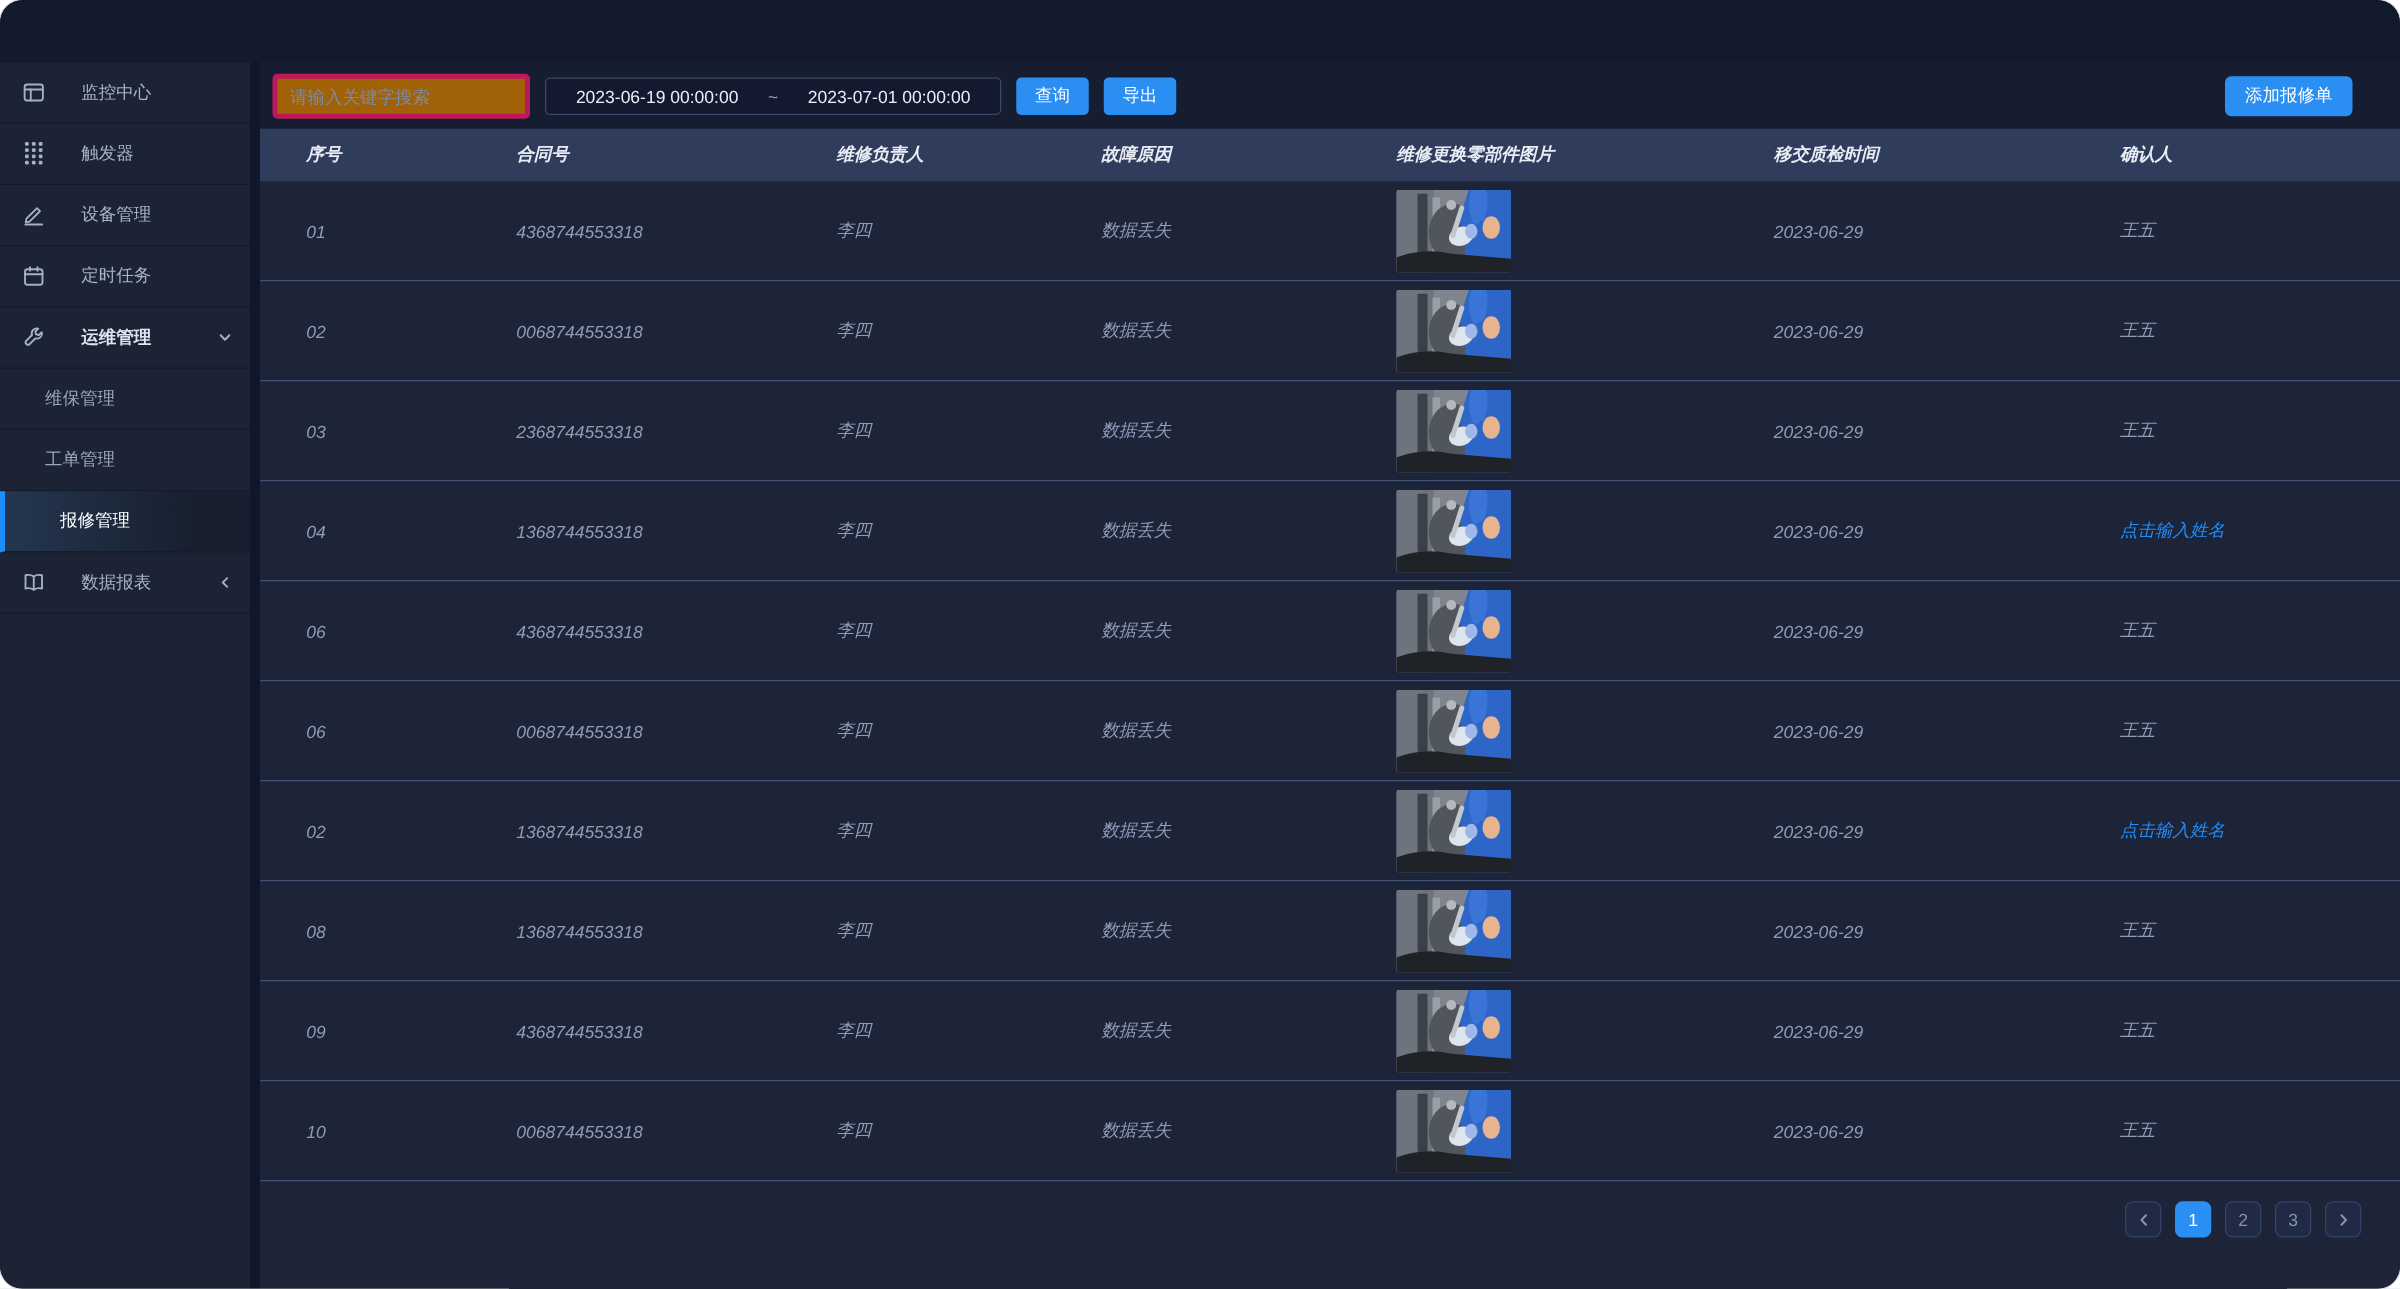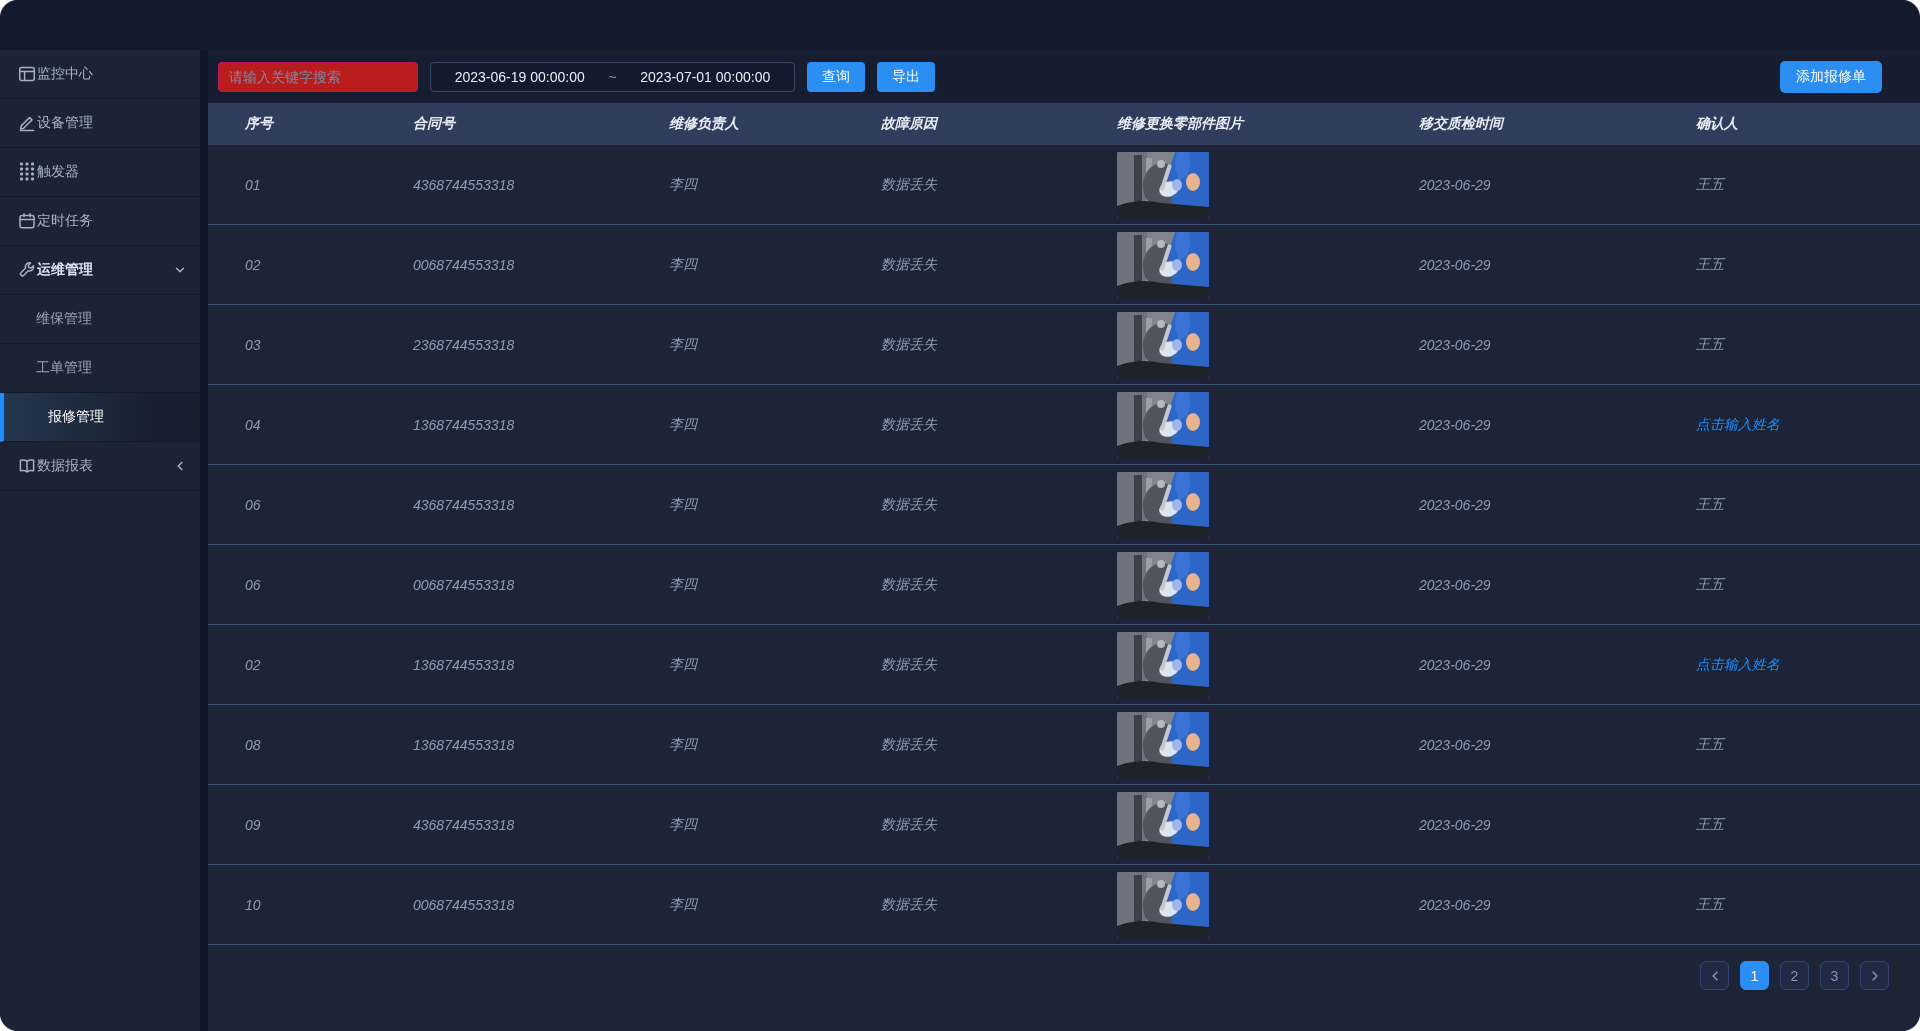--- a/index.html
+++ b/index.html
@@ -3,35 +3,35 @@
 <meta charset="utf-8">
 <style>
   html,body{margin:0;padding:0;background:#ffffff;font-family:"Liberation Sans",sans-serif;}
   .window{position:relative;width:1920px;height:1031px;border-radius:18px;overflow:hidden;
           background:var(--main-bg,#161d30);outline:1px solid #d7dbe2;}
   
   .topbar{position:absolute;top:0;left:0;right:0;height:50px;background:var(--topbar-bg,#141a2d);}
   
   .sidebar{position:absolute;top:50px;left:0;width:200px;bottom:0;background:var(--sidebar-bg,#1b2334);}
   .side-strip{position:absolute;top:50px;left:200px;width:8px;bottom:0;background:#10172a;}
-  .side-item{height:48px;display:flex;align-items:center;gap:1px;padding:0 14px 0 18px;
+  .side-item{height:48px;display:flex;align-items:center;gap:29px;padding:0 14px 0 18px;
              color:#a7b3c8;font-size:14px;border-bottom:1px solid #131a2a;cursor:pointer;}
   .side-item .lbl{flex:1;}
   .side-item.parent{color:#dde5f1;font-weight:700;}
   .side-item svg{flex:0 0 auto;}
   .side-sub{height:48px;display:flex;align-items:center;padding-left:36px;color:#9aa6bd;
             font-size:14px;border-bottom:1px solid #131a2a;cursor:pointer;}
   .side-sub.active{background:linear-gradient(90deg,#24364f 0%,#18202f 75%);color:#ffffff;
             font-weight:400;border-left:4px solid var(--link-blue,#1f8efd);padding-left:44px;}
   
   .main{position:absolute;top:50px;left:208px;right:0;bottom:0;background:var(--row-bg,#1d2438);
         display:flex;flex-direction:column;}
   .toolbar{height:53px;flex:0 0 auto;background:var(--main-bg,#161d30);display:flex;
            align-items:center;gap:12px;padding:0 38px 0 10px;box-sizing:border-box;}
-  .search-input{width:178px;height:28px;background:#b91c1c;border:1px solid #be185d;border-radius:4px;
+  .search-input{width:178px;height:28px;background:#a16207;border:4px solid #be185d;border-radius:4px;
            color:#e9eef7;font-size:14px;padding:0 10px;outline:none;font-family:inherit;}
   .search-input::placeholder{color:#7c8aa5;}
   .date-box{width:363px;height:28px;background:#131a2f;border:1px solid #3b4968;border-radius:4px;
            display:flex;align-items:center;justify-content:space-evenly;color:#e9eef7;font-size:14px;cursor:pointer;}
   .date-box .tilde{color:#8e9cb8;}
   .btn{height:30px;padding:0 15px;background:var(--accent-blue,#2b8ef3);color:#fff;border:none;
        border-radius:4px;font-size:14px;font-family:inherit;cursor:pointer;}
   .btn-add{margin-left:auto;height:32px;padding:0 16px;border-radius:5px;}
   
   .thead,.trow{display:grid;grid-template-columns:168px 256px 212px 236px 302px 277px 1fr;
@@ -63,49 +63,49 @@
           <svg width="18" height="18" viewBox="0 0 18 18" fill="none" stroke="#a5b1c5" stroke-width="1.5" stroke-linecap="round" stroke-linejoin="round">
             <rect x="1.7" y="2.6" width="14.6" height="12.8" rx="2"></rect>
             <line x1="1.7" y1="6.6" x2="16.3" y2="6.6"></line>
             <line x1="6.6" y1="6.6" x2="6.6" y2="15.4"></line>
           </svg>
         </span>
         <span class="lbl">监控中心</span>
       </div>
       <div class="side-item">
         <span style="display: inline-flex;">
-          <svg width="18" height="18" viewBox="0 0 18 18" fill="none" stroke="#a5b1c5" stroke-width="1.5" stroke-linecap="round" stroke-linejoin="round">
-            <path d="M3.2 11.9 11.6 3.5l2.4 2.4-8.4 8.4-3 .6z"></path>
-            <line x1="2.3" y1="16.6" x2="15.7" y2="16.6"></line>
-          </svg>
-        </span>
-        <span class="lbl">设备管理</span>
-      </div>
-      <div class="side-item">
-        <span style="display: inline-flex;">
           <svg width="18" height="20" viewBox="0 0 18 20" fill="#a5b1c5">
             <rect x="2" y="0.5" width="3" height="3" rx="1"></rect>
             <rect x="7.5" y="0.5" width="3" height="3" rx="1"></rect>
             <rect x="13" y="0.5" width="3" height="3" rx="1"></rect>
             <rect x="2" y="5.5" width="3" height="3" rx="1"></rect>
             <rect x="7.5" y="5.5" width="3" height="3" rx="1"></rect>
             <rect x="13" y="5.5" width="3" height="3" rx="1"></rect>
             <rect x="2" y="10.5" width="3" height="3" rx="1"></rect>
             <rect x="7.5" y="10.5" width="3" height="3" rx="1"></rect>
             <rect x="13" y="10.5" width="3" height="3" rx="1"></rect>
             <rect x="2" y="15.5" width="3" height="3" rx="1"></rect>
             <rect x="7.5" y="15.5" width="3" height="3" rx="1"></rect>
             <rect x="13" y="15.5" width="3" height="3" rx="1"></rect>
           </svg>
         </span>
         <span class="lbl">触发器</span>
       </div>
       <div class="side-item">
         <span style="display: inline-flex;">
           <svg width="18" height="18" viewBox="0 0 18 18" fill="none" stroke="#a5b1c5" stroke-width="1.5" stroke-linecap="round" stroke-linejoin="round">
+            <path d="M3.2 11.9 11.6 3.5l2.4 2.4-8.4 8.4-3 .6z"></path>
+            <line x1="2.3" y1="16.6" x2="15.7" y2="16.6"></line>
+          </svg>
+        </span>
+        <span class="lbl">设备管理</span>
+      </div>
+      <div class="side-item">
+        <span style="display: inline-flex;">
+          <svg width="18" height="18" viewBox="0 0 18 18" fill="none" stroke="#a5b1c5" stroke-width="1.5" stroke-linecap="round" stroke-linejoin="round">
             <rect x="2" y="3.4" width="14" height="12.4" rx="2"></rect>
             <line x1="2" y1="7.4" x2="16" y2="7.4"></line>
             <line x1="6" y1="1.8" x2="6" y2="4.6"></line>
             <line x1="12" y1="1.8" x2="12" y2="4.6"></line>
           </svg>
         </span>
         <span class="lbl">定时任务</span>
       </div>
       <div class="side-item parent">
         <span style="display: inline-flex;">

